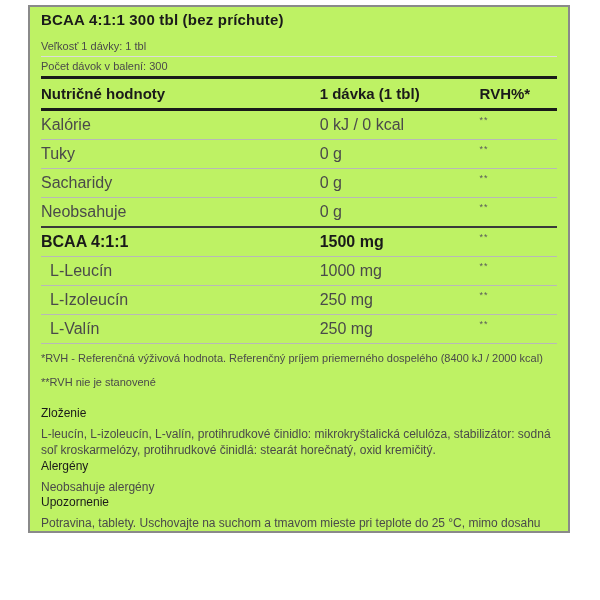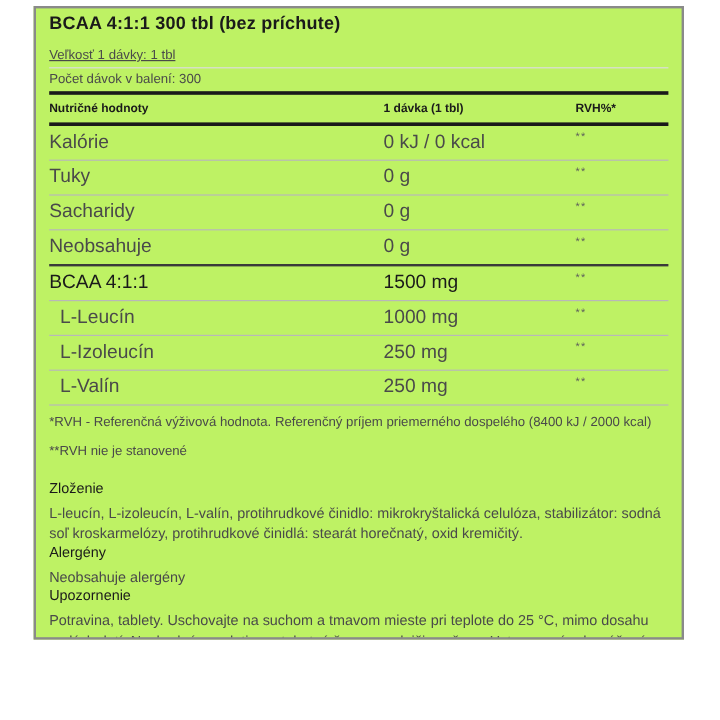--- a/index.html
+++ b/index.html
@@ -24,48 +24,48 @@
     color: #1a1a1a;
     margin: 2px 0 9px 0;
     letter-spacing: 0.2px;
   }
 
   .serving-row {
     font-size: 11px;
     color: #4a4a4a;
     padding: 3px 0 4px 0;
   }
-  .serving-row.first { border-bottom: 1px solid #dcdcdc; text-decoration: underline; }
+  .serving-row.first { border-bottom: 1px solid #dcdcdc; }
   .serving-row.last  { border-bottom: 3px solid #1a1a1a; }
 
   table.nutri-table {
     width: 100%;
     border-collapse: collapse;
     table-layout: fixed;
   }
   .nutri-table th, .nutri-table td {
     padding: 5px 0 5px 0;
     font-size: 16px;
     vertical-align: middle;
   }
   .nutri-table thead tr { border-bottom: 3px solid #1a1a1a; }
-  .nutri-table thead th { font-weight: bold; color: #1a1a1a; font-size: 10px; padding: 6px 0; }
+  .nutri-table thead th { font-weight: bold; color: #1a1a1a; font-size: 15px; padding: 6px 0; }
   .nutri-table tbody tr { border-bottom: 1px solid #b8b8b8; }
 
   .c-name { width: 54%; text-align: left; color: #4a4a4a; }
   .c-val  { width: 31%; text-align: left; color: #4a4a4a; }
   .c-rvh  { width: 15%; text-align: left; }
 
   th.c-name { color: #1a1a1a; }
   th.c-rvh  { font-size: 12px; }
 
   td.c-rvh { font-size: 9px; color: #5a5a5a; vertical-align: top; padding-top: 4px; letter-spacing: 1px; }
 
   tr.bold-row { border-top: 2px solid #3a3a3a; }
-  tr.bold-row td.c-name, tr.bold-row td.c-val { font-weight: normal; color: #1a1a1a; }
+  tr.bold-row td.c-name, tr.bold-row td.c-val { font-weight: bold; color: #1a1a1a; }
   tr.indent-row td.c-name { padding-left: 9px; }
   tr.last-row { border-bottom: 3px solid #1a1a1a; }
 
   .footnote {
     font-size: 11px;
     color: #4a4a4a;
     line-height: 1.35;
     margin-top: 7px;
   }
   .footnote.second { margin-top: 9px; margin-bottom: 16px; }

